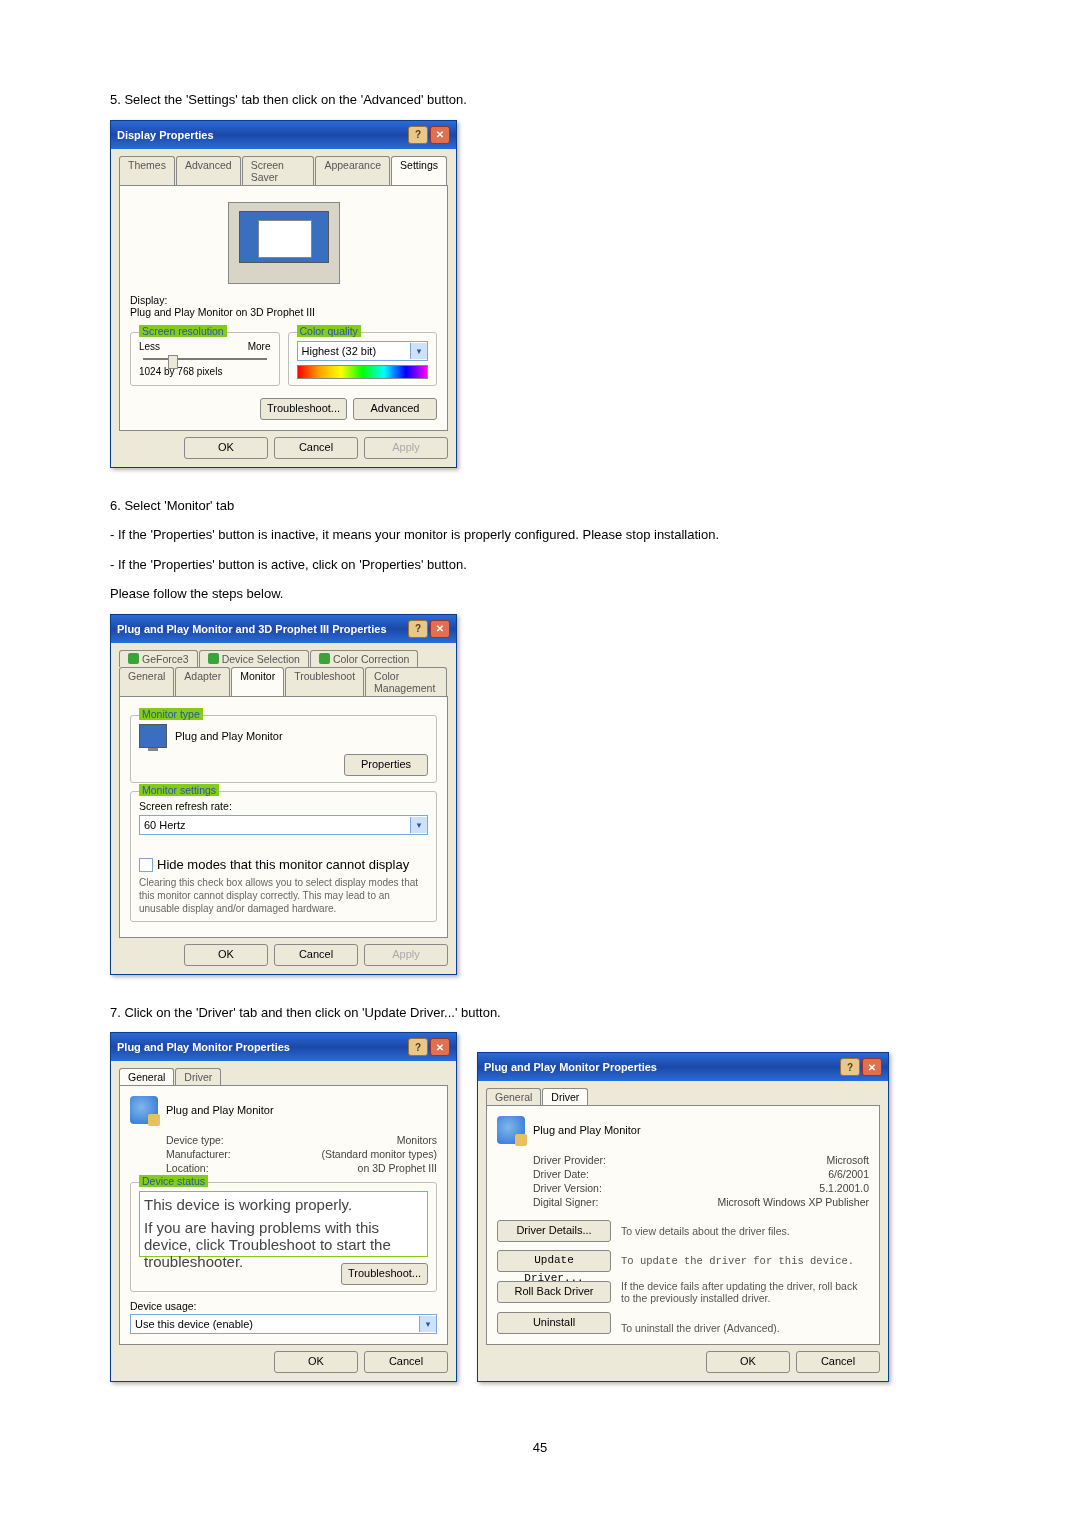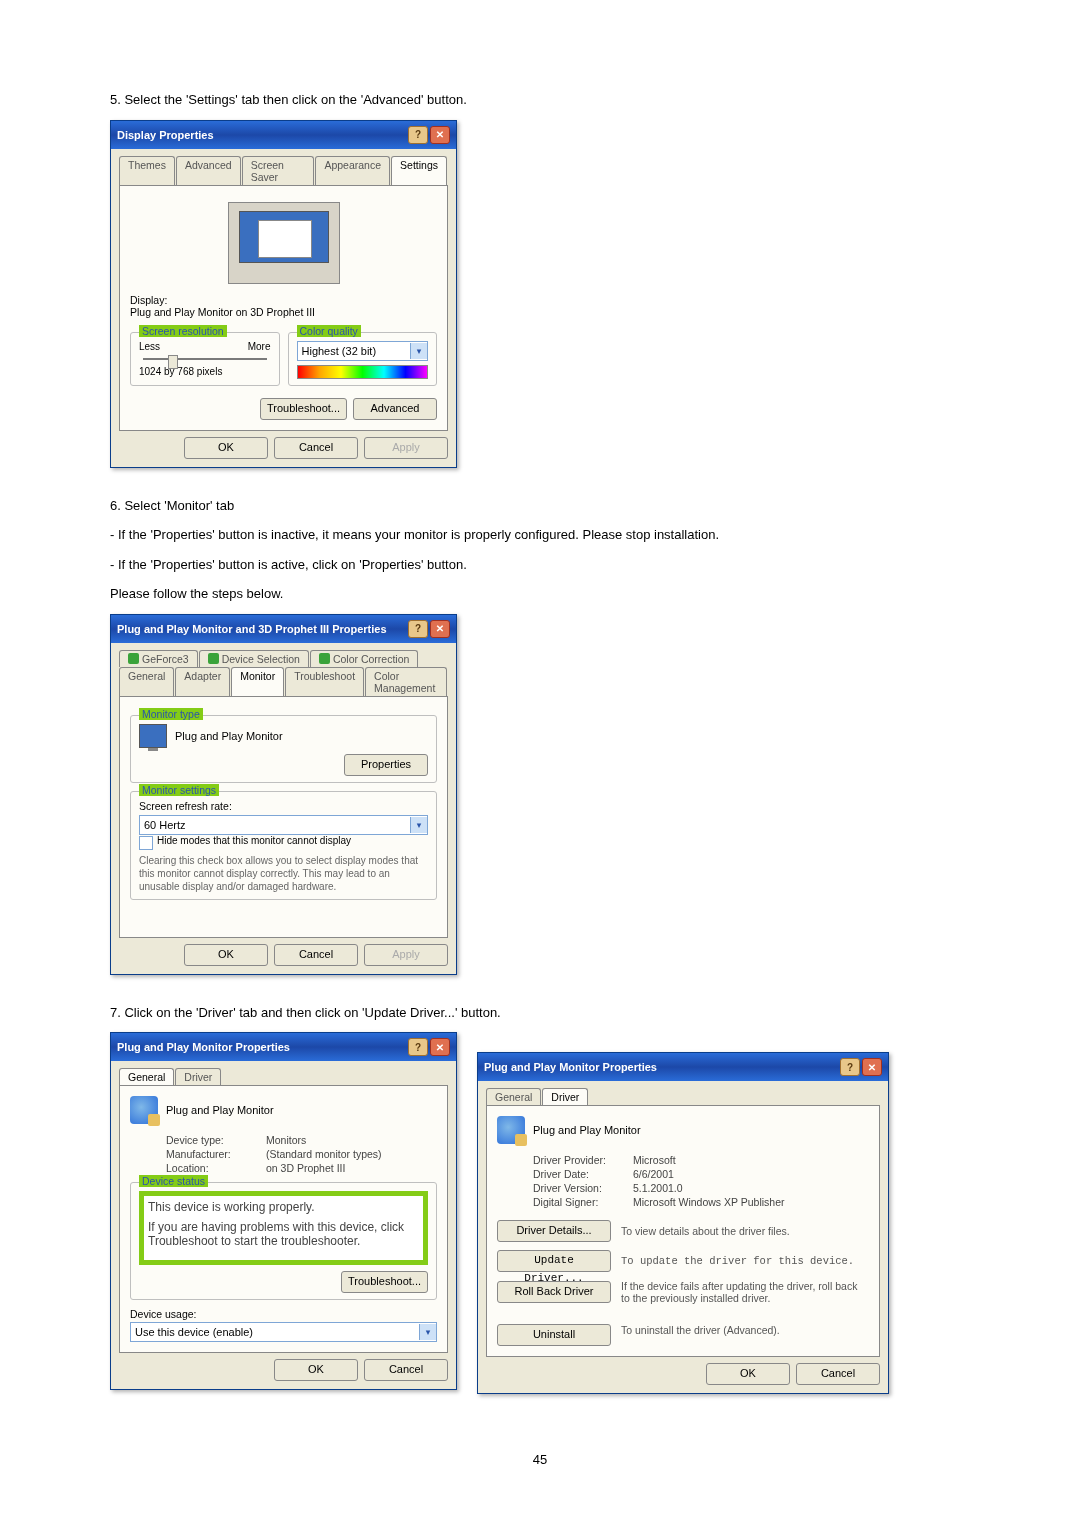--- a/index.html
+++ b/index.html
@@ -185,24 +185,24 @@
     background: #cde1f7;
     border-left: 1px solid #7ea6d6;
     display: flex;
     align-items: center;
     justify-content: center;
     color: #2a55aa;
     font-size: 9px;
   }
   .checkbox-row {
     display: flex;
-    align-items: flex-start;
+    align-items: flex-end;
     gap: 4px;
-    font-size: 10px;
-    margin-top: 0;
+    font-size: 13px;
+    margin-top: 22px;
   }
   .checkbox {
     width: 12px; height: 12px;
     border: 1px solid #7ea6d6;
     background: #fff;
     flex-shrink: 0;
     margin-top: 1px;
   }
   .small-note {
     font-size: 10px;
@@ -226,26 +226,26 @@
     width: 10px;
     height: 3px;
     background: #888;
   }
   .kv {
     display: flex;
     font-size: 10.5px;
     margin: 2px 0;
   }
   .kv .k { width: 100px; color: #444; }
-  .kv .v { flex: 1; color: #444; }
+  .kv .v { flex: 1; color: #444; text-align: right; }
   .textarea-like {
-    border: 5px solid #84cc16;
+    border: 1px solid #84cc16;
     background: #fff;
     padding: 4px;
-    font-size: 12px;
+    font-size: 15px;
     color: #444;
     height: 56px;
     position: relative;
   }
   .tabrow2 {
     display: flex;
     flex-wrap: wrap;
   }
   .tabrow2 .tab {
     display: flex;
@@ -522,21 +522,21 @@
             <div style="font-size:10.5px;color:#555;flex:1;">To view details about the driver files.</div>
           </div>
           <div style="display:flex;gap:10px;margin-top:8px;align-items:center;font-family:Liberation Mono, monospace;">
             <div class="winbtn" style="width:100px;">Update Driver...</div>
             <div style="font-size:10.5px;color:#555;flex:1;">To update the driver for this device.</div>
           </div>
           <div style="display:flex;gap:10px;margin-top:8px;align-items:center;">
             <div class="winbtn" style="width:100px;">Roll Back Driver</div>
             <div style="font-size:10.5px;color:#555;flex:1;">If the device fails after updating the driver, roll back to the previously installed driver.</div>
           </div>
-          <div style="display:flex;gap:10px;margin-top:20px;align-items:flex-start;">
+          <div style="display:flex;gap:10px;margin-top:8px;align-items:flex-end;">
             <div class="winbtn" style="width:100px;">Uninstall</div>
             <div style="font-size:10.5px;color:#555;flex:1;">To uninstall the driver (Advanced).</div>
           </div>
         </div>
         <div class="btnrow">
           <div class="winbtn">OK</div>
           <div class="winbtn">Cancel</div>
         </div>
       </div>
     </div>

